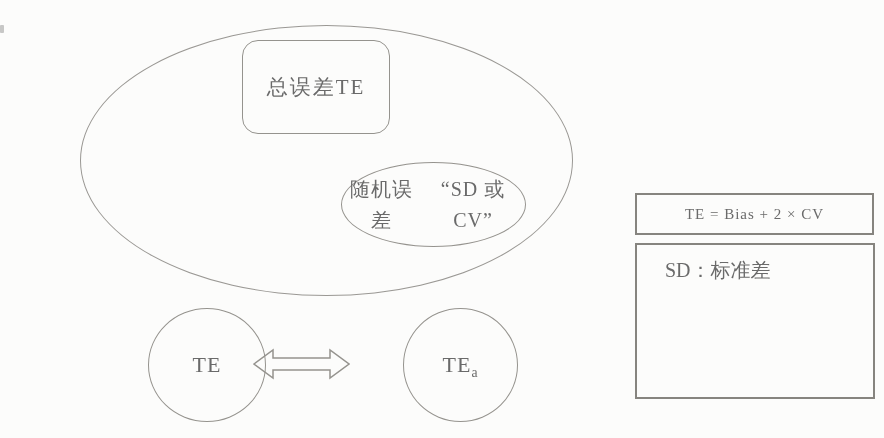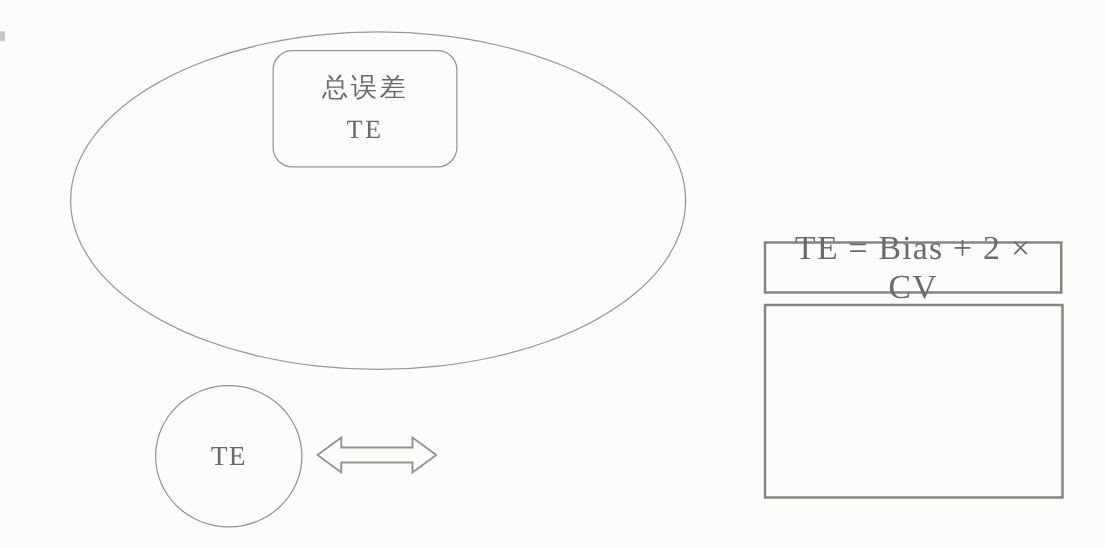--- a/index.html
+++ b/index.html
@@ -9,24 +9,25 @@
     background:#fcfcfb;
     font-family:"Liberation Serif","DejaVu Serif",serif;
     color:#6a6a6a;
     overflow:hidden;
   }
   .shape{
     position:absolute;
     border:1px solid #95938e;
     box-sizing:border-box;
     display:flex;
-    flex-direction:column;
+    flex-direction:row;
     align-items:center;
     justify-content:center;
     text-align:center;
+    margin-left:24px;
   }
   .ellipse{border-radius:50%;}
   .outer-ellipse{
     left:56px;top:25px;width:493px;height:271px;
     border-radius:50%;
     border:1px solid #9a9894;
   }
   .total-box{
     left:218px;top:40px;width:148px;height:94px;
     border-radius:16px;
@@ -43,21 +44,21 @@
     letter-spacing:1px;
   }
   .circle-te{left:124px;top:308px;width:118px;height:114px;}
   .circle-tea{left:379px;top:308px;width:115px;height:114px;}
   .arrow-wrap{
     position:absolute;left:253px;top:348px;width:97px;height:32px;
   }
   .formula-box{
     left:611px;top:193px;width:239px;height:42px;
     border:2px solid #86847f;
-    font-size:27px;
+    font-size:15px;
     letter-spacing:1px;
     background:#fcfcfb;
   }
   .legend-box{
     left:611px;top:243px;width:240px;height:156px;
     border:2px solid #86847f;
     align-items:flex-start;
     justify-content:flex-start;
     padding:9px 0 0 28px;
     font-size:20px;
@@ -82,32 +83,40 @@
   <div class="scan-artifact"></div>
 
   <div class="shape ellipse outer-ellipse"></div>
 
   <div class="shape total-box">
     <div>总误差</div>
     <div>TE</div>
   </div>
 
 
+  <div class="shape ellipse rand-ellipse">
+    <div>随机误差</div>
+    <div>“SD 或 CV”</div>
+  </div>
 
   <div class="shape circle circle-te">
     <div><span>TE</span><sub></sub></div>
   </div>
 
   <div class="arrow-wrap">
     <svg width="97" height="32" viewBox="0 0 97 32">
       <polygon points="1,16 20,2 20,10 77,10 77,2 96,16 77,30 77,22 20,22 20,30" fill="none" stroke="#95938e" stroke-width="1.5" stroke-linejoin="miter"></polygon>
     </svg>
   </div>
 
+  <div class="shape circle circle-tea">
+    <div><span>TE</span><sub>a</sub></div>
+  </div>
 
   <div class="shape formula-box">
     <div>TE = Bias + 2 × CV</div>
   </div>
 
   <div class="shape legend-box">
+    <div class="legend-row"><span>SD</span><sub></sub><span>：</span><span>标准差</span></div>
   </div>
 
 </div>
 
 </body></html>

